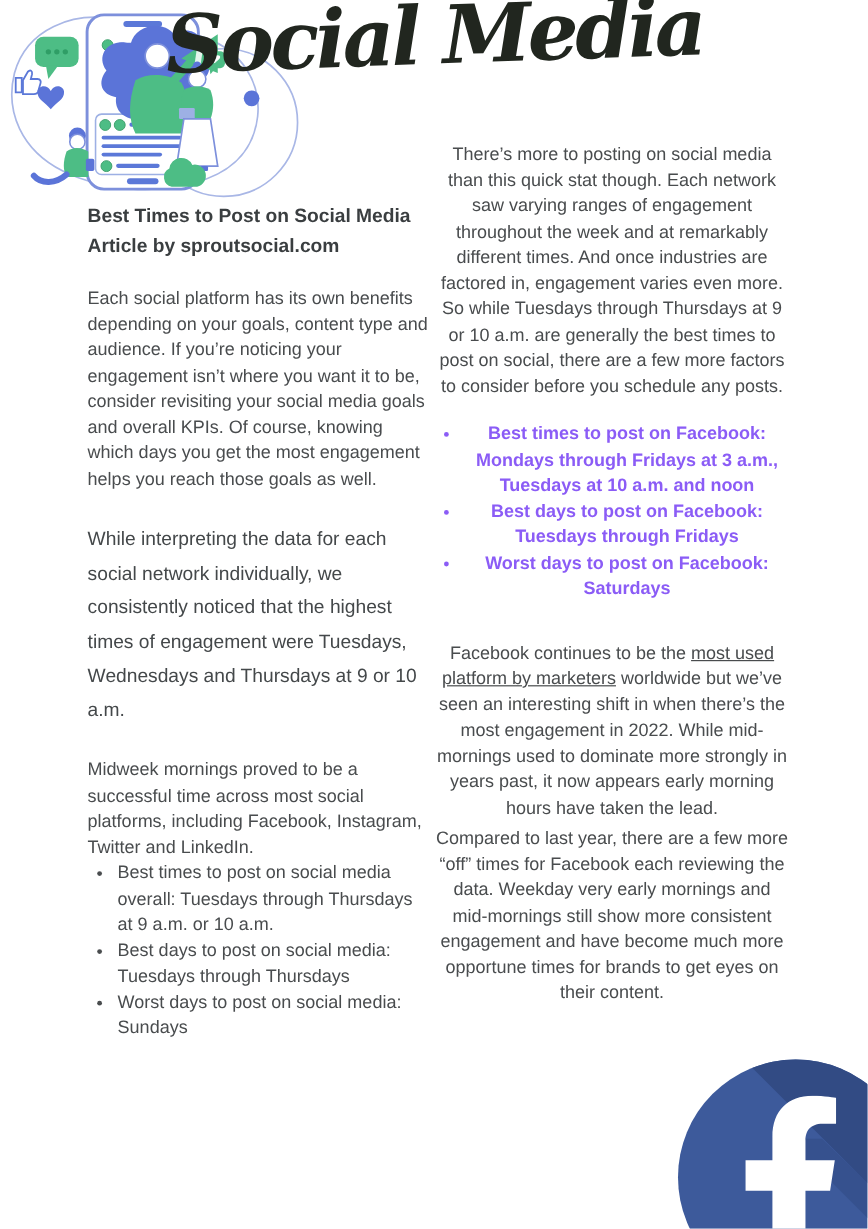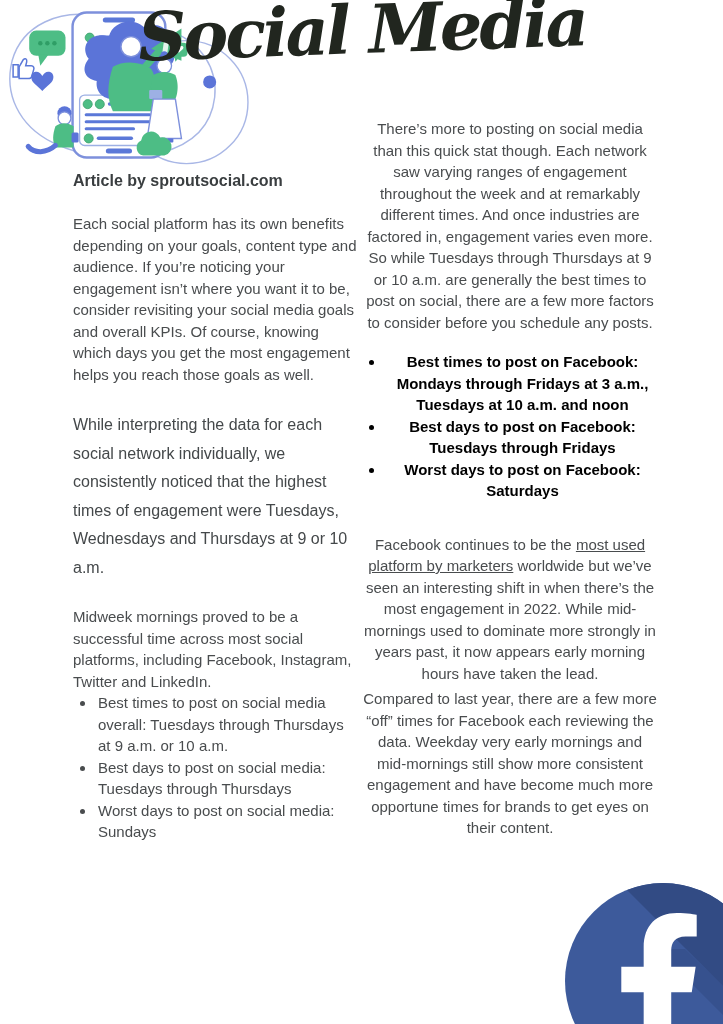--- a/index.html
+++ b/index.html
@@ -20,21 +20,21 @@
   .col{position:absolute;font-size:15px;line-height:21.5px;z-index:1;}
   .col-left{left:73px;top:168px;width:284px;}
   .col-right{left:362px;top:118px;width:296px;text-align:center;}
   .col h2{font-size:16px;line-height:25px;color:#3a3e40;margin:0 0 20px 0;}
   .col h2 span{display:block;}
   .col p{margin:0 0 18px 0;}
   p.highlight{font-size:16px;line-height:28.5px;color:#44484a;margin:26px 0 24px 0;}
   p.midweek{margin-bottom:0;}
   ul{margin:0 0 18px 0;padding-left:23px;}
   li{margin:0;padding-left:2px;}
-  ul.bold-list{font-weight:bold;color:#000000;margin-top:0;}
+  ul.bold-list{font-weight:bold;color:#8b5cf6;margin-top:0;}
   .fb-heading{margin:18px 0 20px 0;}
   p.analysis{margin:32px 0 4px 0;}
   p.comparison{margin:0;}
   .inline-link{color:inherit;text-decoration:underline;cursor:pointer;}
   
   .fb-badge{position:absolute;left:563px;top:881px;width:200px;height:200px;z-index:0;}
 </style>
 </head>
 <body>
 
@@ -110,20 +110,21 @@
       <path d="M175.5,48 C173,45.5 171,44.5 171,42.8 C171,41.3 173,40.6 175.5,42.2 C178,40.6 180,41.3 180,42.8 C180,44.5 178,45.5 175.5,48 Z" fill="#ffffff"></path>
     </g>
     <circle cx="206" cy="77" r="6.5" fill="#5b74d8"></circle>
     <path d="M140,150 a8,8 0 0 1 -2,-15 a10,10 0 0 1 19,-3 a7,7 0 0 1 4,18 z" fill="#4dbd85"></path>
   </svg>
 
   <h1 class="script-title">Social Media</h1>
 
   <div class="col col-left">
     <h2>
+      <span>Best Times to Post on Social Media</span>
       <span>Article by sproutsocial.com</span>
     </h2>
     <p>Each social platform has its own benefits depending on your goals, content type and audience. If you’re noticing your engagement isn’t where you want it to be, consider revisiting your social media goals and overall KPIs. Of course, knowing which days you get the most engagement helps you reach those goals as well.</p>
     <p class="highlight">While interpreting the data for each social network individually, we consistently noticed that the highest times of engagement were Tuesdays, Wednesdays and Thursdays at 9 or 10 a.m.</p>
     <p class="midweek">Midweek mornings proved to be a successful time across most social platforms, including Facebook, Instagram, Twitter and LinkedIn.</p>
     <ul>
       <li>Best times to post on social media overall: Tuesdays through Thursdays at 9 a.m. or 10 a.m.</li>
       <li>Best days to post on social media: Tuesdays through Thursdays</li>
       <li>Worst days to post on social media: Sundays</li>
     </ul>

